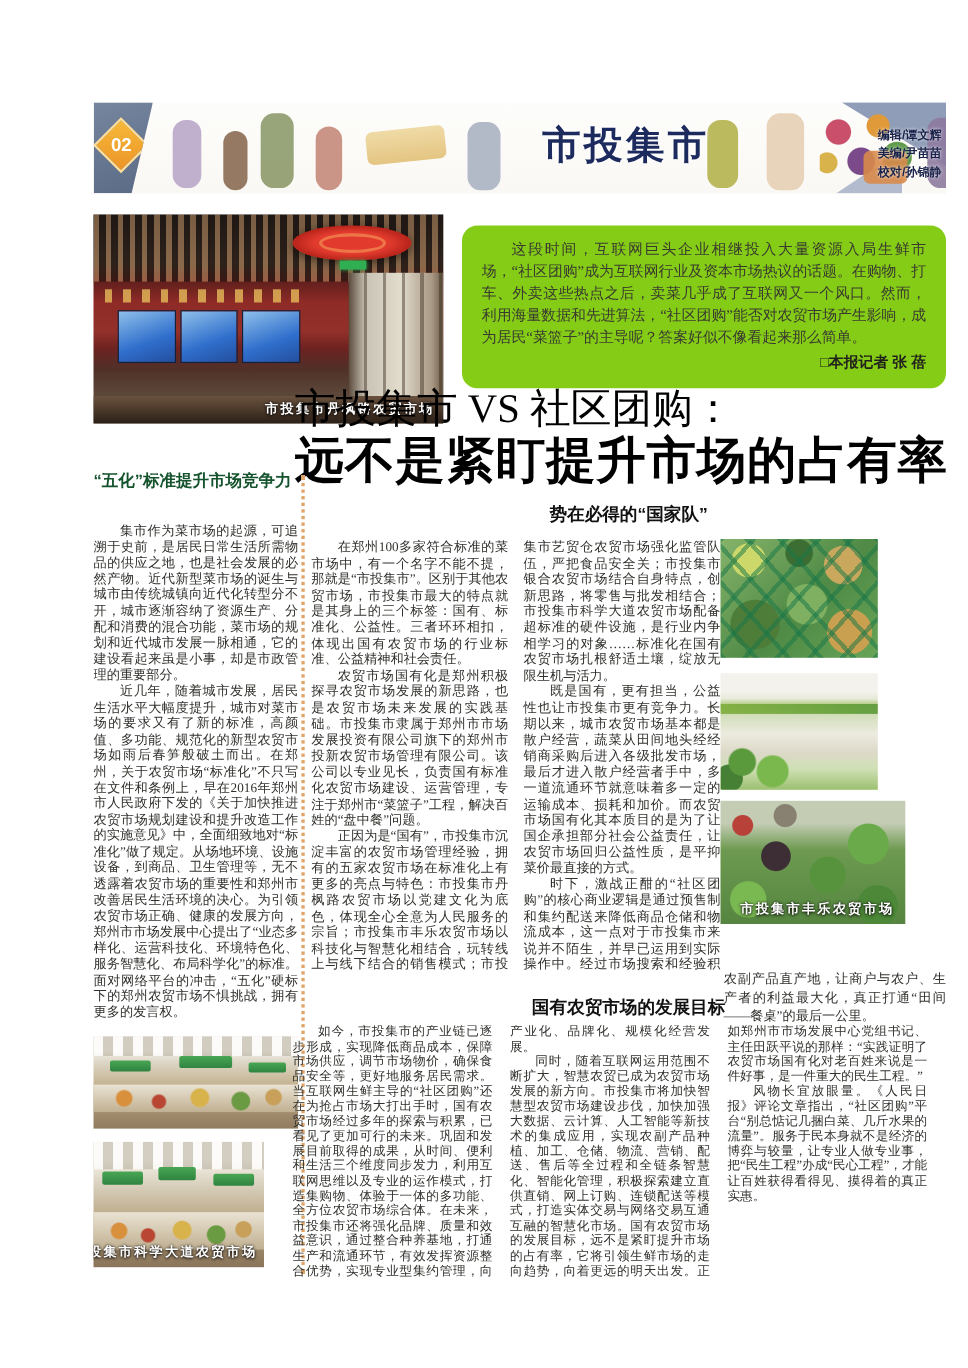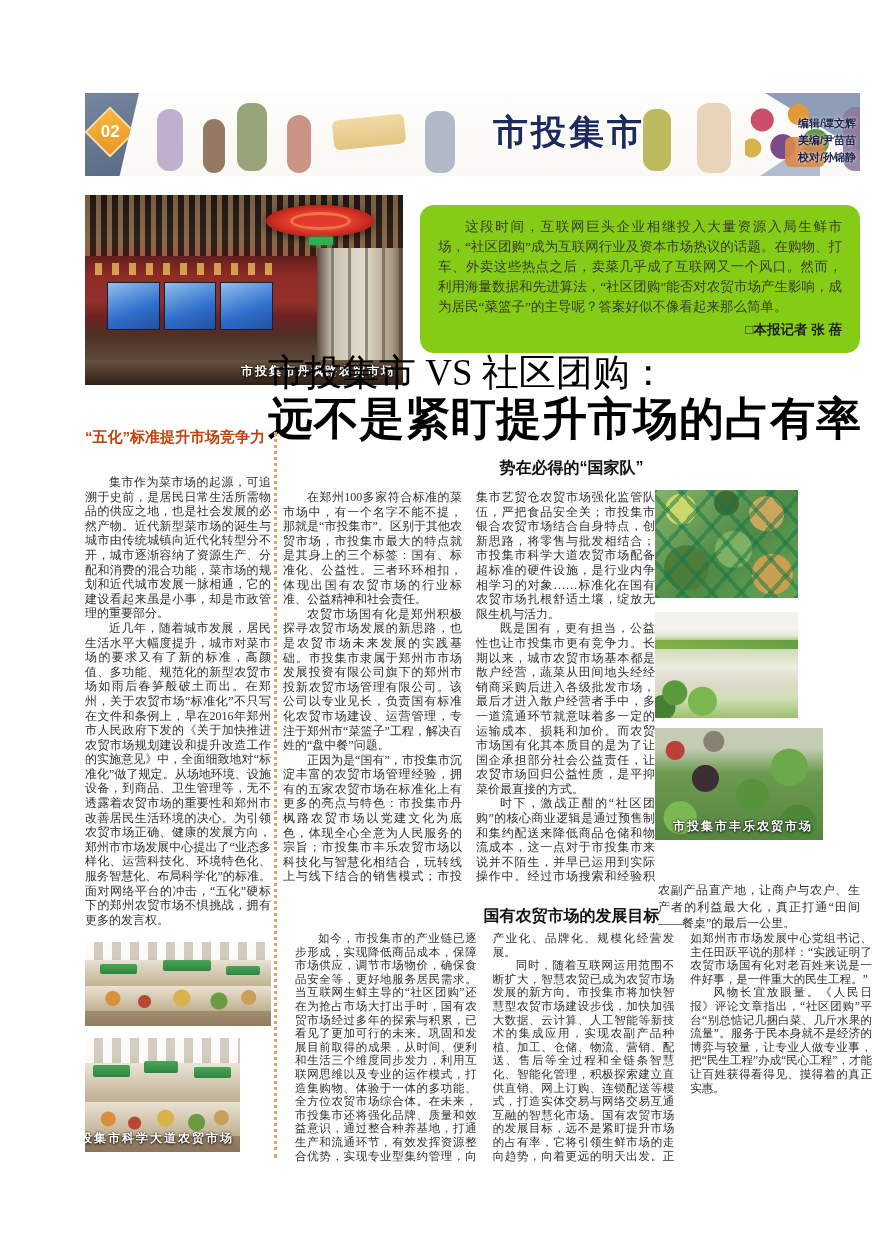--- a/index.html
+++ b/index.html
@@ -134,39 +134,39 @@
   .headline { position:absolute; left:268px; top:354px; width:592px; color:#000; }
   .hl1 { font-size:37px; font-weight:400; line-height:1.05; 
          font-family:"Liberation Serif","DejaVu Serif",serif; letter-spacing:0; }
   .hl2 { font-size:45px; font-weight:900; line-height:1.0; margin-top:3px;
          font-family:"Liberation Sans","DejaVu Sans",sans-serif;
          text-align:justify; text-align-last:justify; letter-spacing:-1px; }
 
   
   .left-col { position:absolute; left:85px; top:428px; width:186px; }
   .col-head { font-family:"Liberation Sans","DejaVu Sans",sans-serif;
-              font-size:15px; font-weight:900; color:#c2410c; margin-bottom:12px; letter-spacing:0; }
+              font-size:15px; font-weight:900; color:#14532d; margin-bottom:12px; letter-spacing:0; }
   .body-text p { font-size:12px; line-height:14.6px; text-align:justify; text-indent:2em; color:#30302c; margin:0; }
   .left-col .body-text { height:466px; overflow:hidden;margin-top:28px; }
 
   .divider { position:absolute; left:274px; top:432px; height:726px; width:0;
              border-left:3px dotted #dfa468; }
 
   .mid-head { position:absolute; left:283px; top:458px; width:577px; text-align:center;
               font-family:"Liberation Sans","DejaVu Sans",sans-serif;
               font-size:16px; font-weight:900; color:#111; }
   .mid-text { position:absolute; left:283px; top:490px; width:372px; height:396px;
               column-count:2; column-gap:14px; column-fill:auto; overflow:hidden; }
   .mid-cont { position:absolute; left:658px; top:882px; width:202px; }
   .mid-cont p { font-size:12px; line-height:16.5px; text-align:justify; color:#30302c; }
 
   .bottom-head { position:absolute; left:283px; top:906px; width:577px; text-align:center;
                  font-family:"Liberation Sans","DejaVu Sans",sans-serif;
                  font-size:16px; font-weight:900; color:#111; }
-  .bottom-text { position:absolute; left:295px; top:932px; width:577px; height:236px;
+  .bottom-text { position:absolute; left:266px; top:932px; width:577px; height:236px;
                  column-count:3; column-gap:16px; column-fill:auto; overflow:hidden; }
   .bottom-text p { font-size:11.5px; line-height:13.6px; }
 </style>
 </head>
 <body>
 
 <div class="banner">
   <div>
     <div class="art tri-r"></div>
     <div class="art tri-r2"></div>

